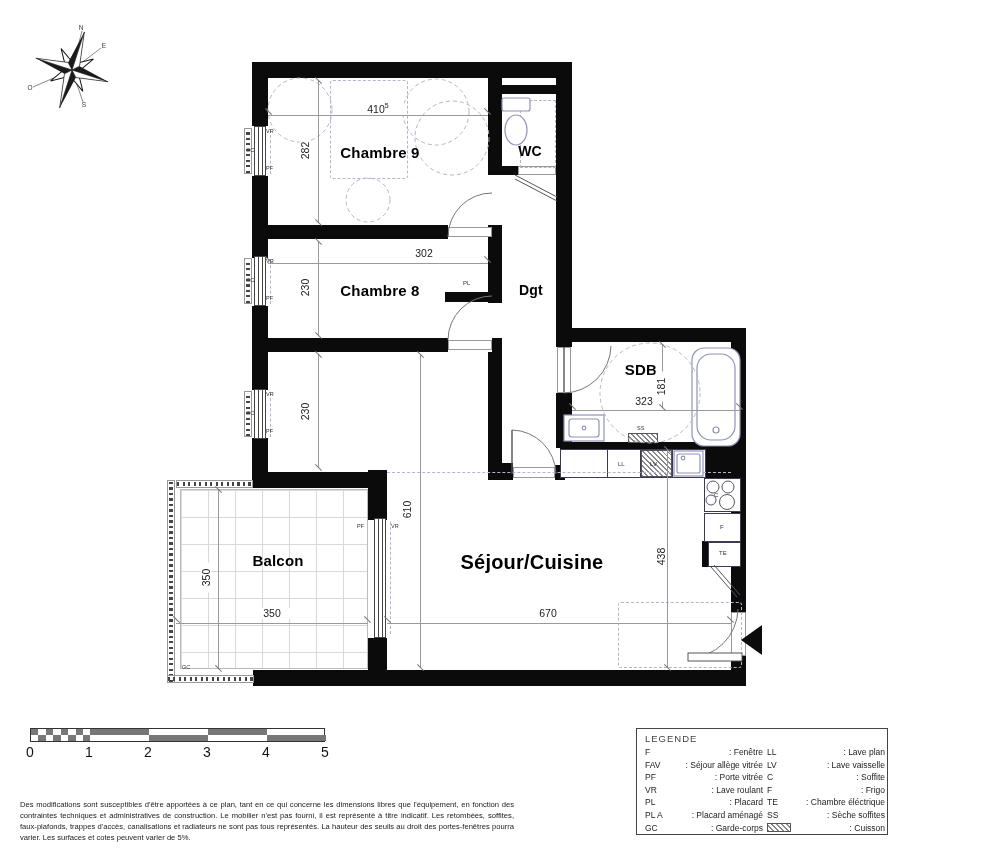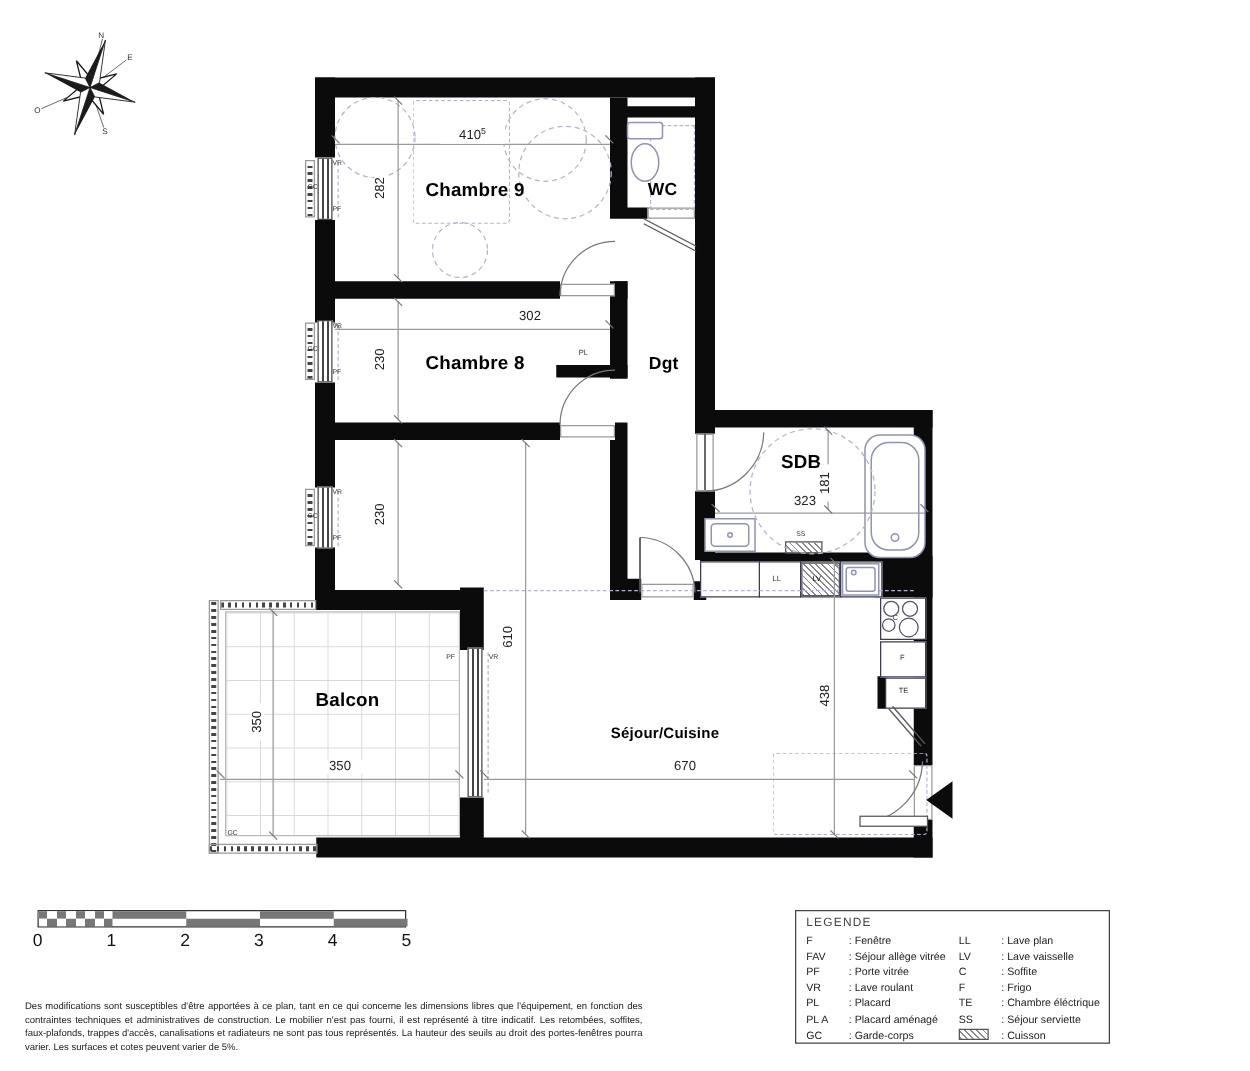--- a/index.html
+++ b/index.html
@@ -35,21 +35,21 @@
   .tiles{position:absolute;border:1px solid #bbb;box-sizing:border-box;
          background-image:linear-gradient(#d9d9d9 1px,transparent 1px),linear-gradient(90deg,#d9d9d9 1px,transparent 1px);
          background-size:27px 27px;}
   #legend{position:absolute;left:636px;top:728px;width:252px;height:107px;border:1px solid #444;box-sizing:border-box;background:#fff;}
   #legend .lg-title{font-size:9.5px;color:#444;letter-spacing:1px;margin:4px 0 1px 8px;}
   .lg-col{position:absolute;top:17px;font-size:8.5px;color:#222;line-height:12.6px;}
   .lg-col.c1{left:8px;width:118px;}
   .lg-col.c2{left:130px;width:118px;}
   .lg-row{display:flex;}
   .lg-abbr{width:34px;flex:none;}
-  .lg-def{flex:1;}
+  .lg-def{flex:1;text-align:right;}
   .lg-swatch{display:inline-block;width:24px;height:9px;margin-top:1px;border:1px solid #555;box-sizing:border-box;
              background:repeating-linear-gradient(45deg,#8a8a8a 0,#8a8a8a 1px,transparent 1px,transparent 3.5px);}
   #scalebar{position:absolute;left:28px;top:726px;width:302px;height:38px;}
   #sb-bar{position:absolute;left:2px;top:2px;width:295px;height:14px;border:1px solid #333;box-sizing:border-box;}
   .sb-seg{position:absolute;height:6px;}
   .sb-num{position:absolute;top:18px;font-size:14px;color:#111;transform:translateX(-50%);}
   #disclaimer{position:absolute;left:20px;top:799px;width:494px;font-size:7.6px;line-height:11px;color:#1a1a1a;text-align:justify;}
   svg{position:absolute;left:0;top:0;pointer-events:none;}
 </style>
 </head>
@@ -213,21 +213,21 @@
     <circle cx="368" cy="200" r="22"></circle>
     <circle cx="650" cy="393" r="50"></circle>
   </g>
 </svg>
 
 <div class="room" style="left:310px;top:144px;width:140px;font-size:15px;">Chambre 9</div>
 <div class="room" style="left:310px;top:282px;width:140px;font-size:15px;">Chambre 8</div>
 <div class="room" style="left:500px;top:143px;width:60px;font-size:14px;">WC</div>
 <div class="room" style="left:501px;top:282px;width:60px;font-size:14px;">Dgt</div>
 <div class="room" style="left:611px;top:361px;width:60px;font-size:15px;">SDB</div>
-<div class="room" style="left:432px;top:551px;width:200px;font-size:12px;margin-top:28px;">Séjour/Cuisine</div>
+<div class="room" style="left:432px;top:551px;width:200px;font-size:20px;">Séjour/Cuisine</div>
 <div class="room" style="left:208px;top:552px;width:140px;font-size:15px;">Balcon</div>
 
 <div class="dim-h" style="left:268px;top:115px;width:220px;"></div>
 <div class="dim-lbl" style="left:352px;top:100px;"><span>410</span><sup style="font-size:7px;">5</sup></div>
 <div class="dim-v" style="left:318px;top:80px;height:143px;"></div>
 <div class="dim-lbl rot" style="left:290px;top:145px;">282</div>
 
 <div class="dim-h" style="left:268px;top:263px;width:220px;"></div>
 <div class="dim-lbl" style="left:398px;top:248px;">302</div>
 <div class="dim-v" style="left:318px;top:241px;height:95px;"></div>
@@ -320,21 +320,21 @@
       <div class="lg-row">
         <span class="lg-abbr">F</span>
         <span class="lg-def">: Frigo</span>
       </div>
       <div class="lg-row">
         <span class="lg-abbr">TE</span>
         <span class="lg-def">: Chambre éléctrique</span>
       </div>
       <div class="lg-row">
         <span class="lg-abbr">SS</span>
-        <span class="lg-def">: Séjour serviette</span>
+        <span class="lg-def">: Sèche soffites</span>
       </div>
       <div class="lg-row">
         <span class="lg-abbr"><span class="lg-swatch"></span></span>
         <span class="lg-def">: Cuisson</span>
       </div>
     </div>
 </div>
 
 <div id="disclaimer">Des modifications sont susceptibles d'être apportées à ce plan, tant en ce qui concerne les dimensions libres que l'équipement, en fonction des contraintes techniques et administratives de construction. Le mobilier n'est pas fourni, il est représenté à titre indicatif. Les retombées, soffites, faux-plafonds, trappes d'accès, canalisations et radiateurs ne sont pas tous représentés. La hauteur des seuils au droit des portes-fenêtres pourra varier. Les surfaces et cotes peuvent varier de 5%.</div>
 

